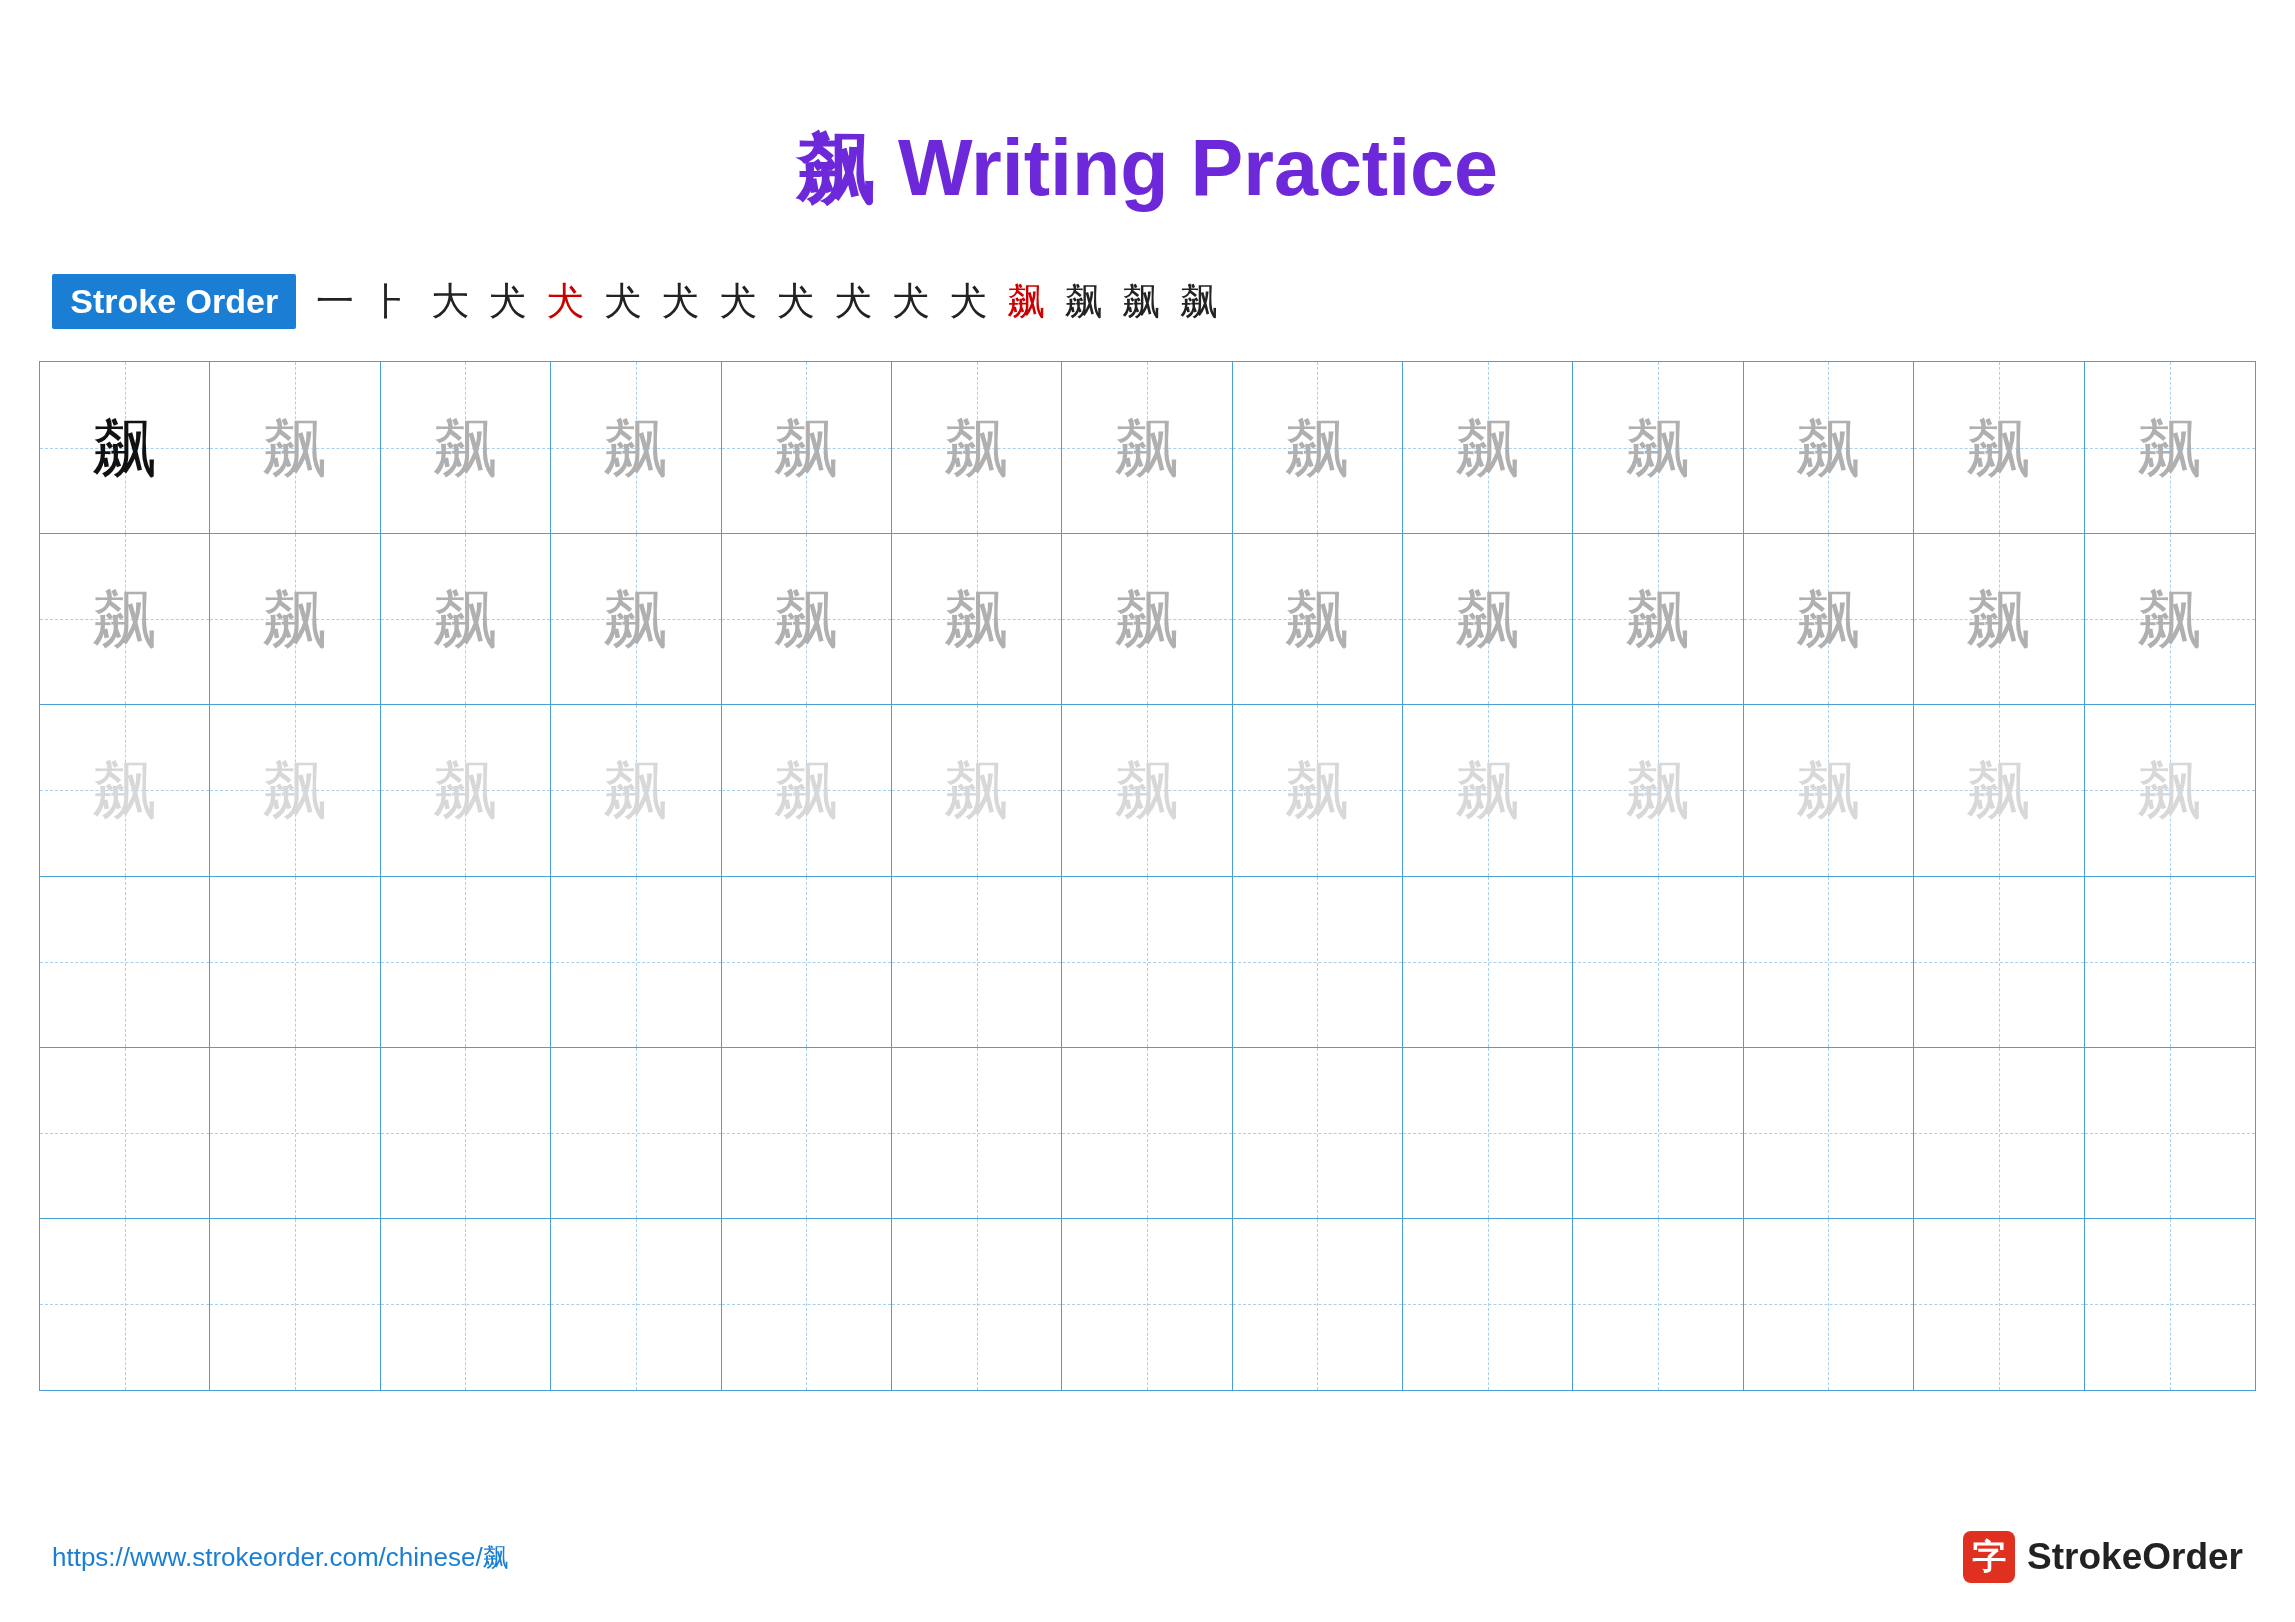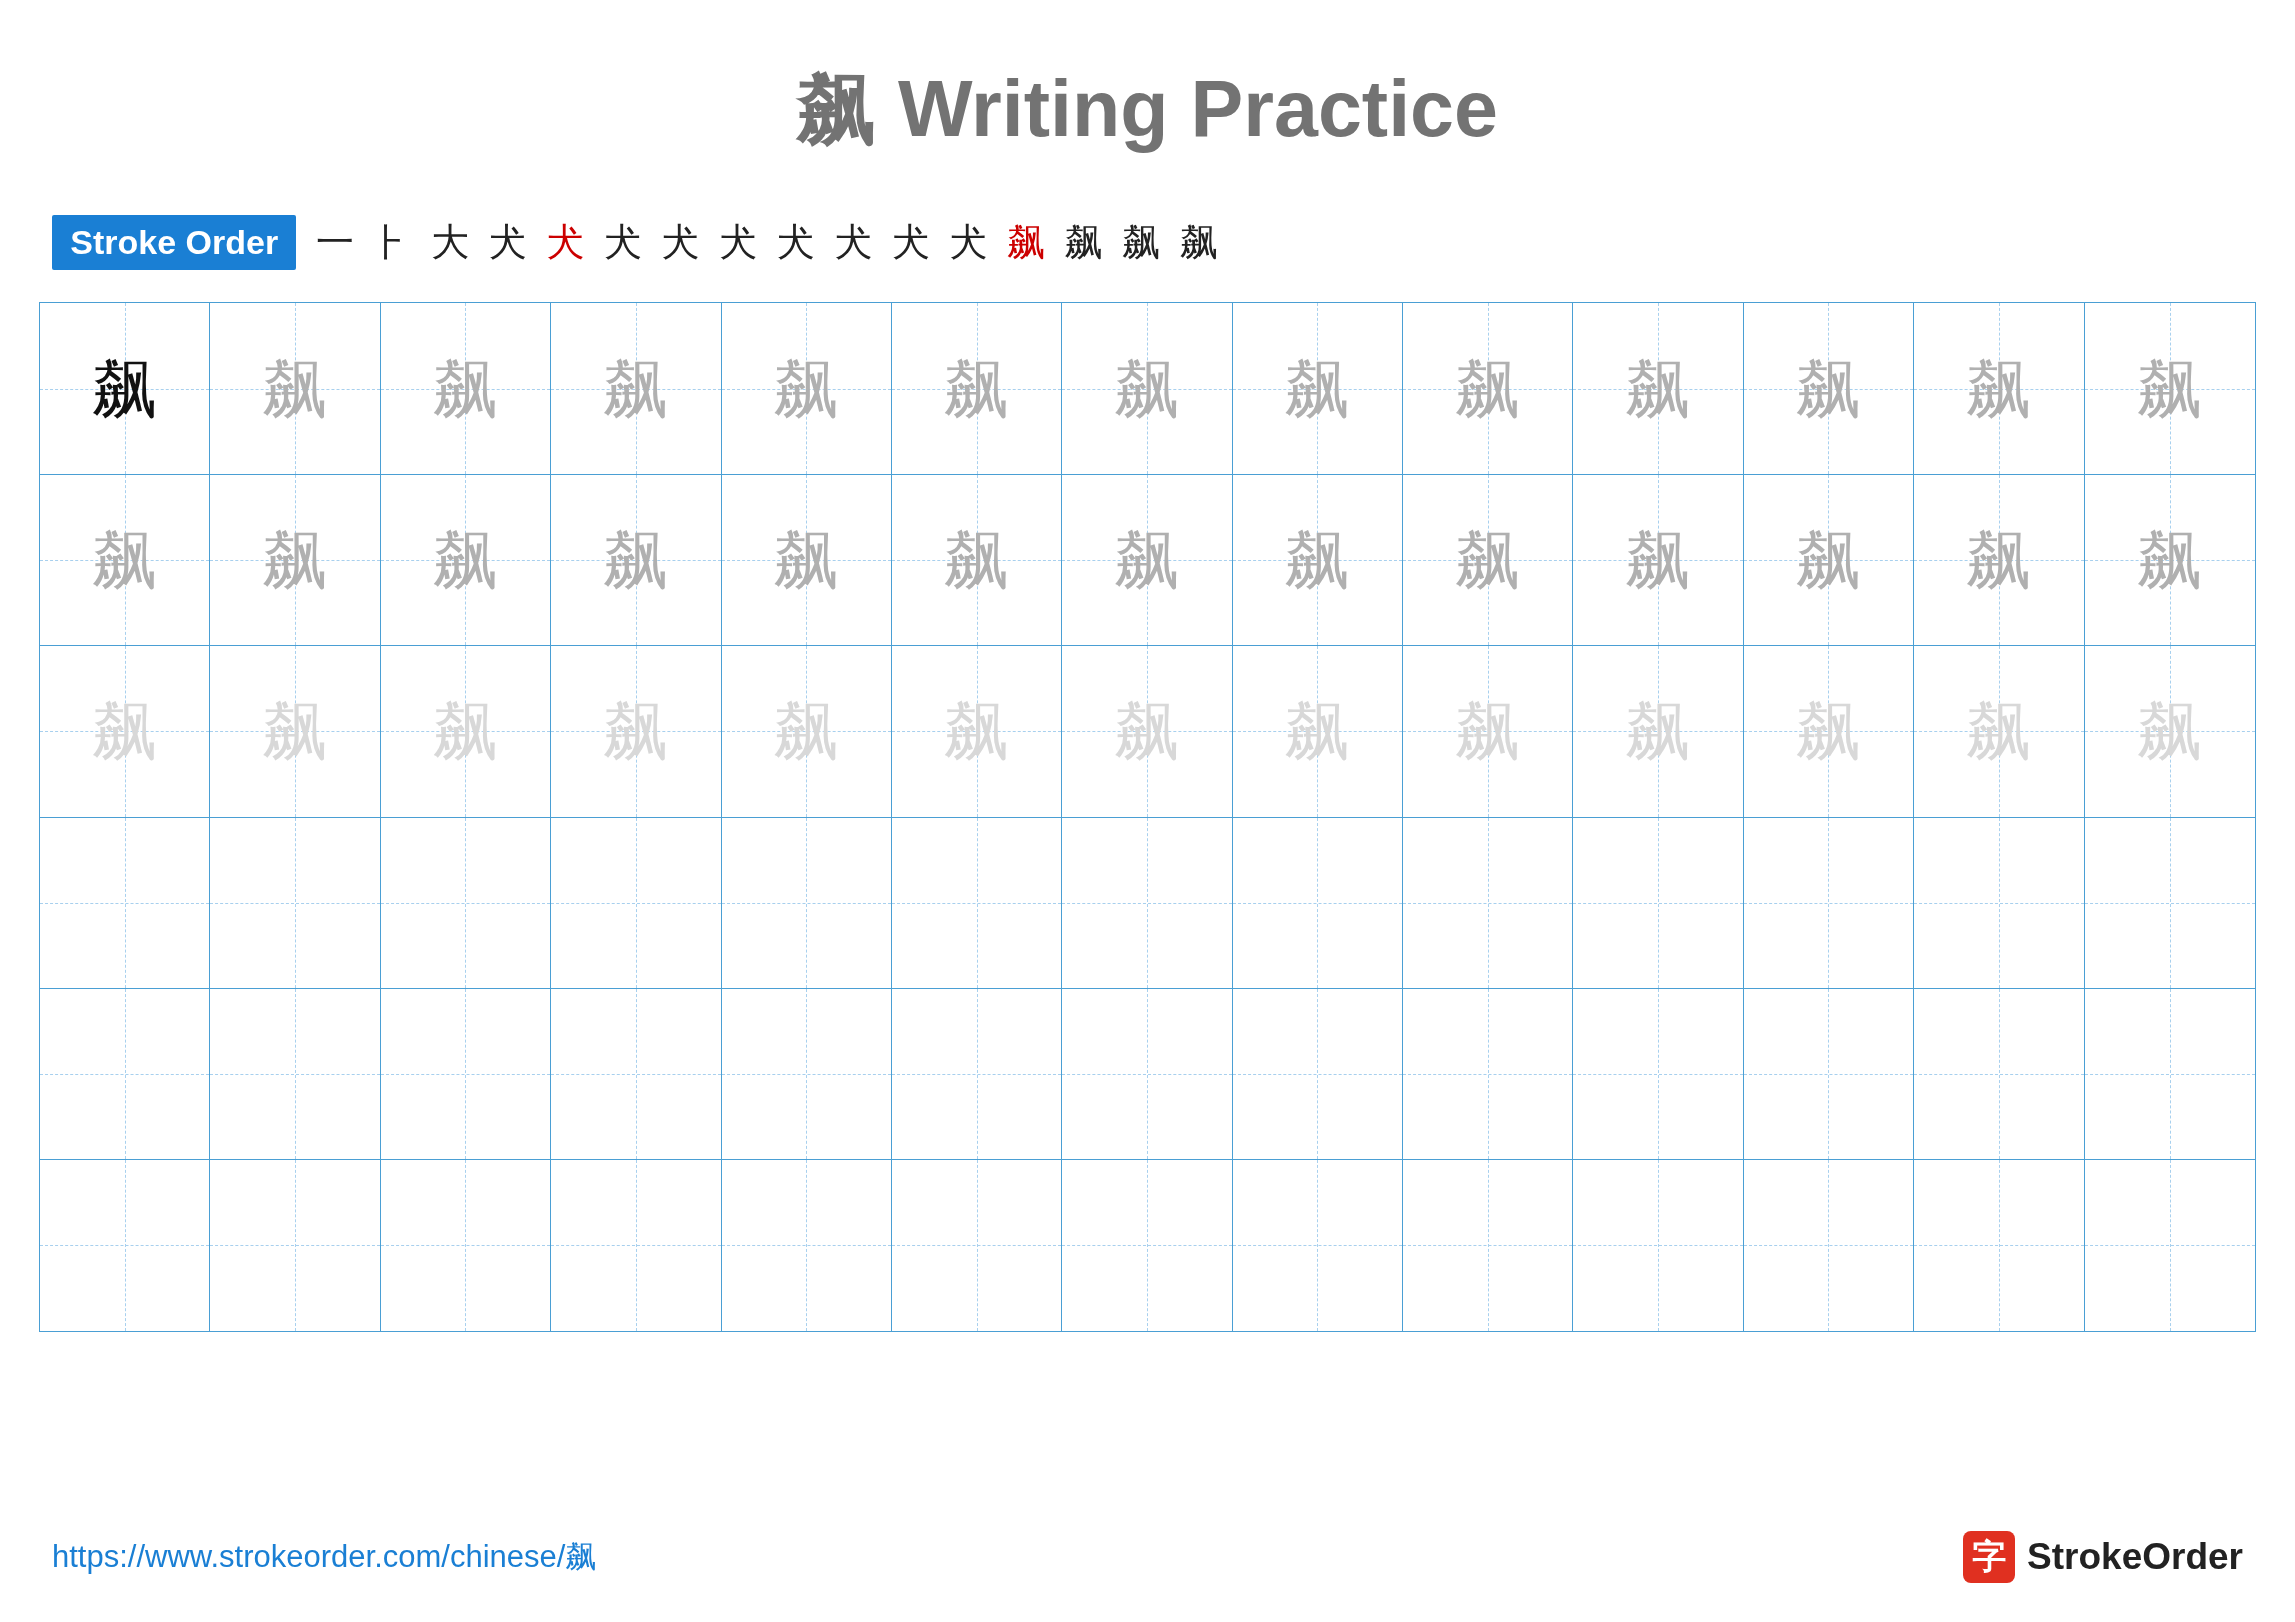--- a/index.html
+++ b/index.html
@@ -7,25 +7,25 @@
       background: #fff;
       font-family: Arial, sans-serif;
       width: 2295px;
       height: 1622px;
       position: relative;
       overflow: hidden;
     }
 
     .page-title {
       text-align: center;
-      padding-top: 57px;
+      padding-top: 116px;
       padding-bottom: 39px;
       font-size: 79px;
       font-weight: bold;
-      color: #737373;
+      color: #6d28d9;
     }
 
     .stroke-order-row {
       display: flex;
       align-items: center;
       padding: 13px 52px;
       margin-bottom: 19.6px;
       gap: 19.6px;
     }
     .stroke-order-badge {
@@ -114,21 +114,21 @@
       bottom: 39px;
       left: 0;
       right: 0;
       display: flex;
       align-items: center;
       justify-content: space-between;
       padding: 0 52px;
     }
     .footer-url {
       color: #1a7fd4;
-      font-size: 31px;
+      font-size: 26px;
     }
     .footer-logo {
       display: flex;
       align-items: center;
       gap: 11.8px;
       font-size: 37px;
       font-weight: bold;
       color: #222;
     }
     .footer-logo-icon {

